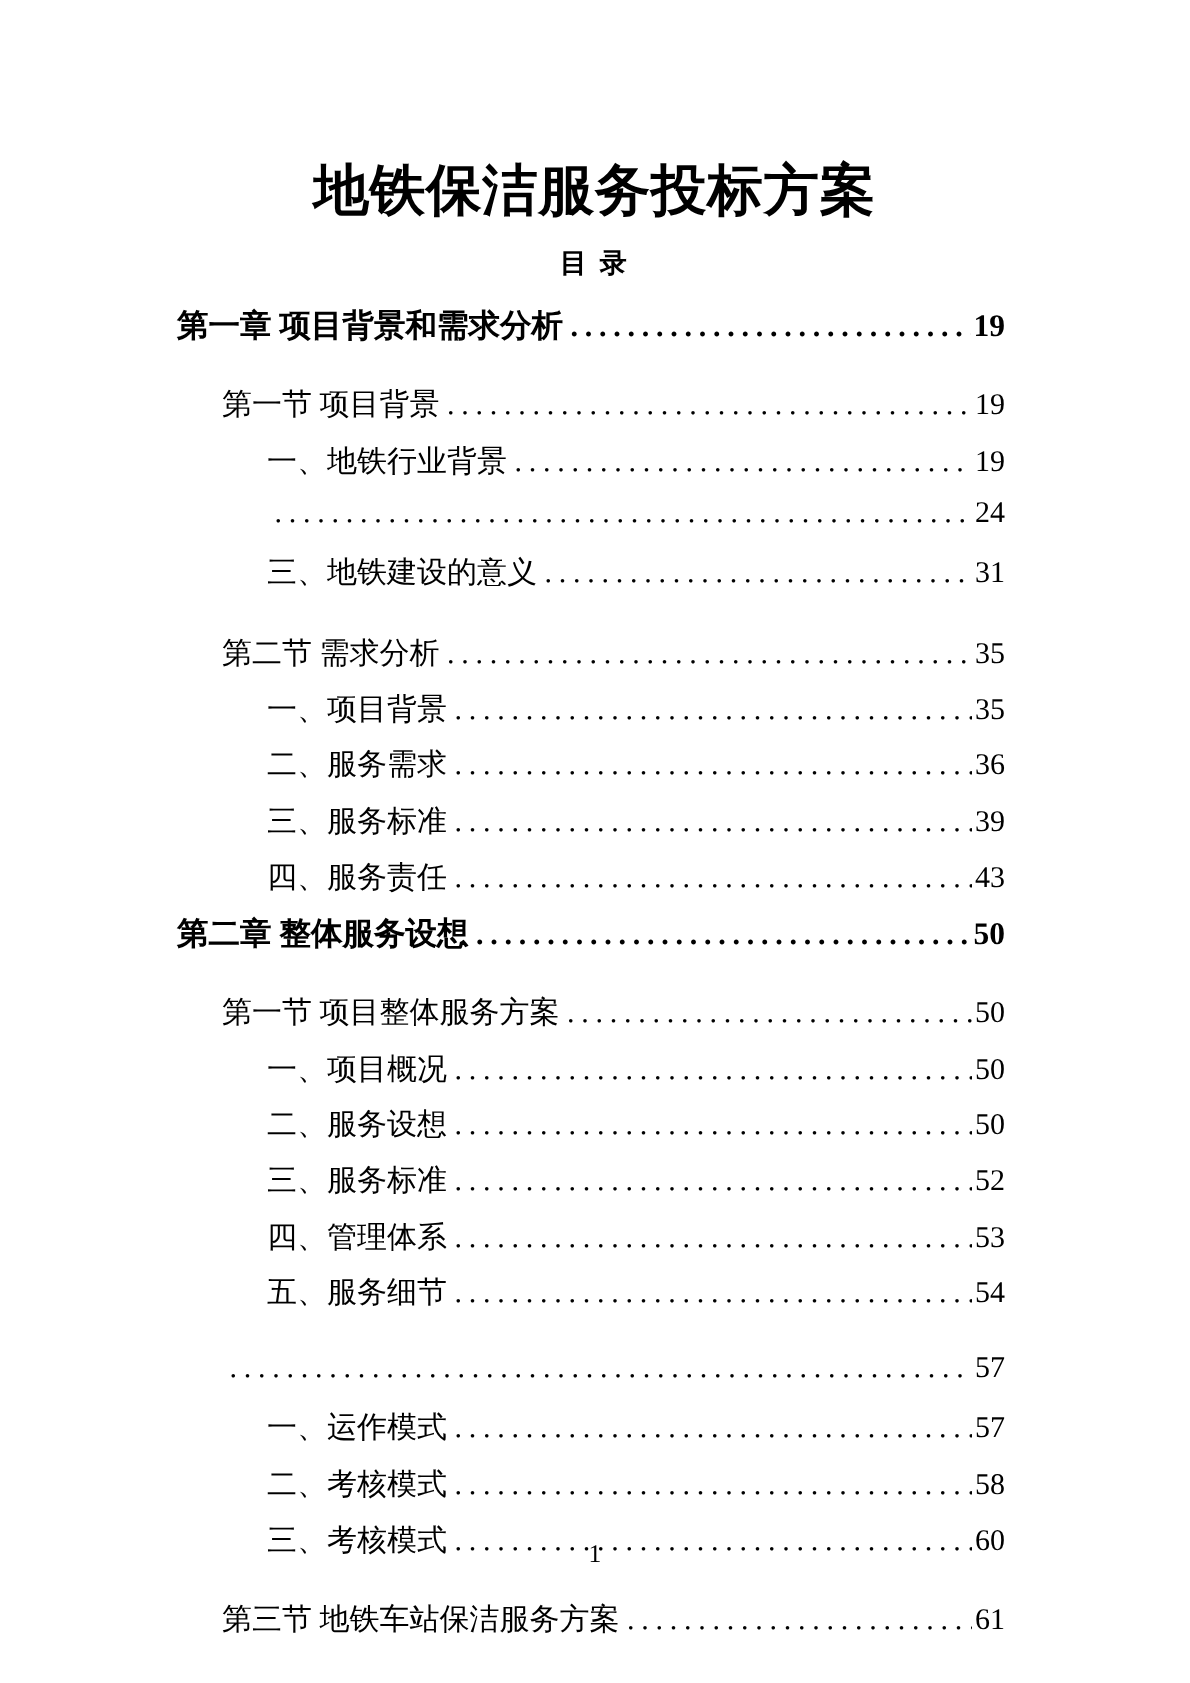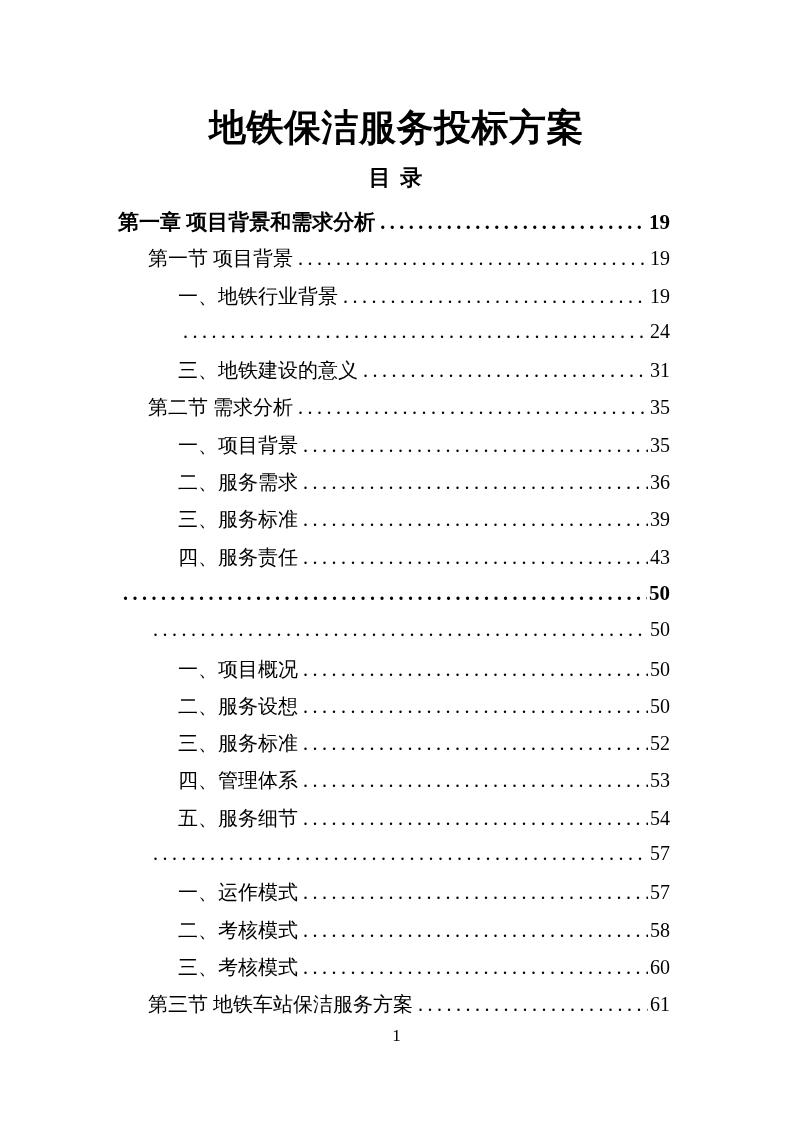--- a/index.html
+++ b/index.html
@@ -23,21 +23,21 @@
     margin: 0;
     text-align: center;
     font-size: 37px;
     font-weight: bold;
     line-height: 1.15;
     letter-spacing: 0.5px;
   }
   .toc-heading {
     margin: 15px 0 0 0;
     text-align: center;
-    font-size: 22px;
+    font-size: 18px;
     font-weight: bold;
     line-height: 1.2;
     letter-spacing: 2px;
   }
   .toc {
     margin-top: 17px;
     padding-left: 118px;
     padding-right: 123px;
   }
   .toc-row {
@@ -45,21 +45,21 @@
     align-items: baseline;
     height: 37.3px;
     font-size: 20px;
     white-space: nowrap;
   }
   .toc-row.lvl1 {
     font-weight: bold;
     font-size: 21px;
     text-align: center;
   }
-  .toc-row.lvl2 { padding-left: 30px; }
+  .toc-row.lvl2 { padding-left: 30px; margin-top: 16px; }
   .toc-row.lvl3 { padding-left: 60px; }
   .toc-label {
     flex: 0 0 auto;
   }
   .dot-leader {
     flex: 1 1 auto;
     min-width: 0;
     overflow: hidden;
     white-space: nowrap;
     padding: 0 3px 0 5px;
@@ -132,24 +132,26 @@
         <span class="toc-label">三、服务标准</span>
         <span class="dot-leader">........................................................................................................................</span>
         <span class="toc-page">39</span>
       </div>
       <div class="toc-row lvl3">
         <span class="toc-label">四、服务责任</span>
         <span class="dot-leader">........................................................................................................................</span>
         <span class="toc-page">43</span>
       </div>
       <div class="toc-row lvl1">
-        <span class="dot-leader">........................................................................................................................</span>
-        <span class="toc-page">50</span>
-      </div>
-      <div class="toc-row lvl2">
+        <span class="toc-label">第二章 整体服务设想</span>
+        <span class="dot-leader">........................................................................................................................</span>
+        <span class="toc-page">50</span>
+      </div>
+      <div class="toc-row lvl2">
+        <span class="toc-label">第一节 项目整体服务方案</span>
         <span class="dot-leader">........................................................................................................................</span>
         <span class="toc-page">50</span>
       </div>
       <div class="toc-row lvl3">
         <span class="toc-label">一、项目概况</span>
         <span class="dot-leader">........................................................................................................................</span>
         <span class="toc-page">50</span>
       </div>
       <div class="toc-row lvl3">
         <span class="toc-label">二、服务设想</span>

